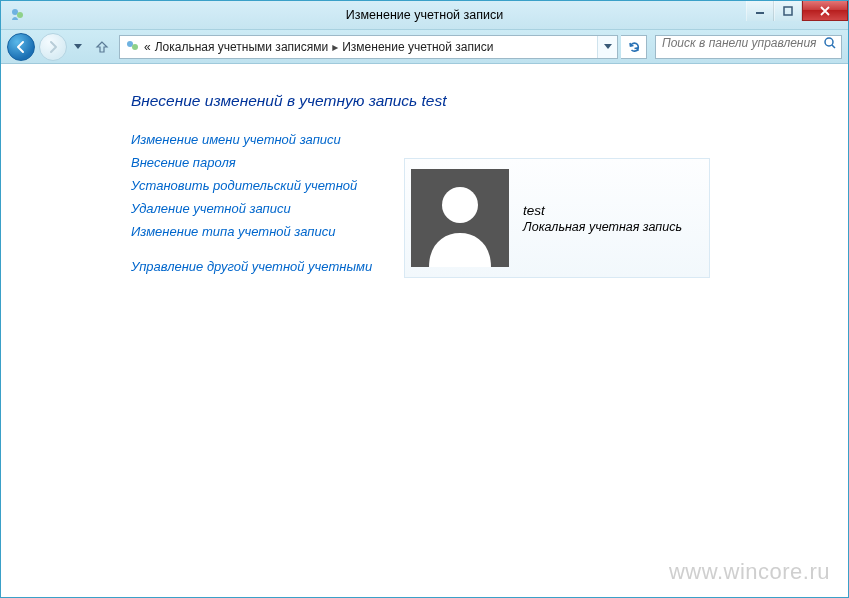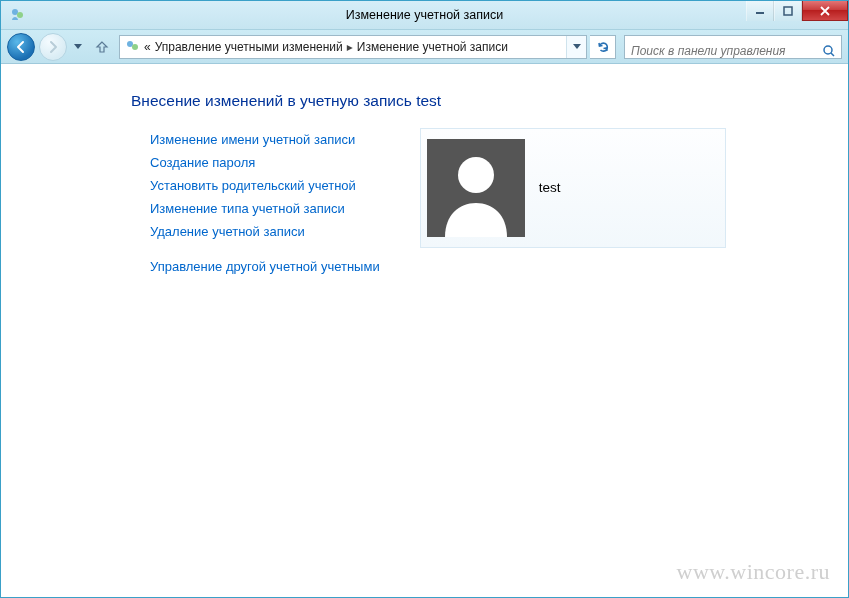--- a/index.html
+++ b/index.html
@@ -127,26 +127,26 @@
     width: 26px;
     border: 1px solid #9db9c8;
     border-left: none;
     height: 24px;
     background: #fff;
     display:flex;align-items:center;justify-content:center;
     cursor: default;
     margin-left: -1px;
   }
   .searchbox {
-    width: 218px;
+    width: 187px;
     height: 24px;
     background: #fff;
     border: 1px solid #9db9c8;
     display: flex;
-    align-items: flex-end;
+    align-items: flex-start;
     margin-left: 4px;
   }
   .searchbox input {
     border: none;
     outline: none;
     flex: 1;
     font-size: 12px;
     font-style: italic;
     color: #777;
     padding-left: 6px;
@@ -159,32 +159,32 @@
   }
 
   
   .content {
     position: absolute;
     top: 64px; bottom: 1px; left: 1px; right: 1px;
     background: #fff;
   }
   .inner {
     padding: 28px 12px 0 130px;
+    font-style: italic;
   }
   h1.heading {
     font-size: 15.5px;
     font-weight: 400;
     color: #003399;
     margin-bottom: 18px;
   }
   .cols {
     display: flex;
-    gap: 40px;
-    align-items: flex-start;
-    margin-left: 19px;
+    gap: 32px;
+    align-items: flex-end;
   }
   .links {
     display: flex;
     flex-direction: column;
     font-size: 13px;
   }
   .links a {
     color: #0066cc;
     text-decoration: none;
     padding: 4px 0;
@@ -215,21 +215,21 @@
   .userinfo .usertype {
     font-size: 12.5px;
     color: #000;
   }
   .watermark {
     position: absolute;
     right: 18px;
     bottom: 12px;
     font-size: 22px;
     color: #cfcfcf;
-    font-family: Liberation Serif, serif;
+    font-family: Liberation Sans, sans-serif;
     letter-spacing: 0.5px;
   }
 </style>
 </head>
 <body>
 
 <div class="titlebar">
   <span class="titlebar-icon">
     <svg width="16" height="16" viewBox="0 0 16 16">
       <circle cx="6" cy="5" r="3" fill="#6fb2e0"></circle>
@@ -281,21 +281,21 @@
 
   <div class="address">
     <span class="addr-icon">
       <svg width="16" height="16" viewBox="0 0 16 16">
         <circle cx="6" cy="5" r="3" fill="#6fb2e0"></circle>
         <circle cx="11" cy="8" r="3" fill="#8fd18a"></circle>
       </svg>
     </span>
     <span>«</span>
     <span style="width:4px"></span>
-    <span>Управление учетными изменений</span>
+    <span>Локальная учетными записями</span>
     <span class="crumb-sep">▸</span>
     <span>Изменение учетной записи</span>
     <div class="addr-right">
       <div class="addr-btn">
         <svg width="8" height="6">
             <path d="M0 0l4 5 4-5z" fill="#3a5a77"></path>
           </svg>
       </div>
     </div>
   </div>
@@ -317,35 +317,36 @@
     </span>
   </div>
 </div>
 
 <div class="content">
   <div class="inner">
     <h1 class="heading">Внесение изменений в учетную запись test</h1>
     <div class="cols">
       <div class="links">
         <a>Изменение имени учетной записи</a>
-        <a>Создание пароля</a>
+        <a>Внесение пароля</a>
         <a>Установить родительский учетной</a>
+        <a>Удаление учетной записи</a>
         <a>Изменение типа учетной записи</a>
-        <a>Удаление учетной записи</a>
         <div class="gap"></div>
         <a>Управление другой учетной учетными</a>
       </div>
       <div class="usercard">
         <div class="avatar">
           <svg width="98" height="98" viewBox="0 0 98 98">
             <rect width="98" height="98" fill="#555"></rect>
             <circle cx="49" cy="36" r="18" fill="#fff"></circle>
             <path d="M18 98c0-22 14-34 31-34s31 12 31 34z" fill="#fff"></path>
           </svg>
         </div>
         <div class="userinfo">
           <div class="username">test</div>
+          <div class="usertype">Локальная учетная запись</div>
         </div>
       </div>
     </div>
   </div>
   <div class="watermark">www.wincore.ru</div>
 </div>
 
 </body></html>

